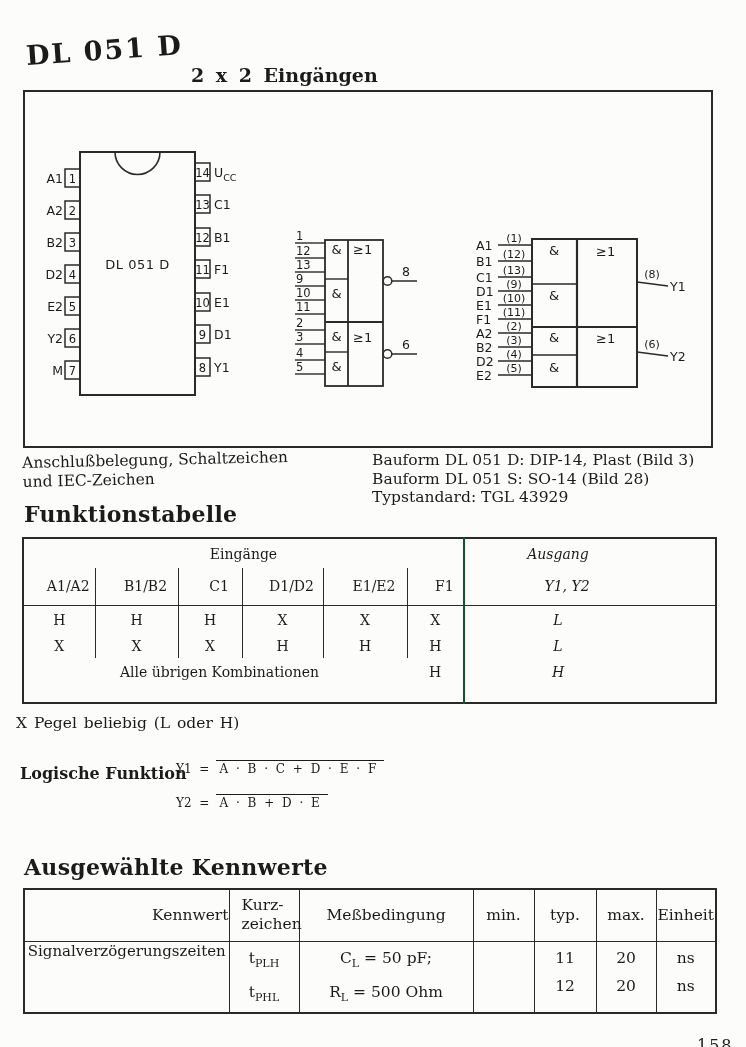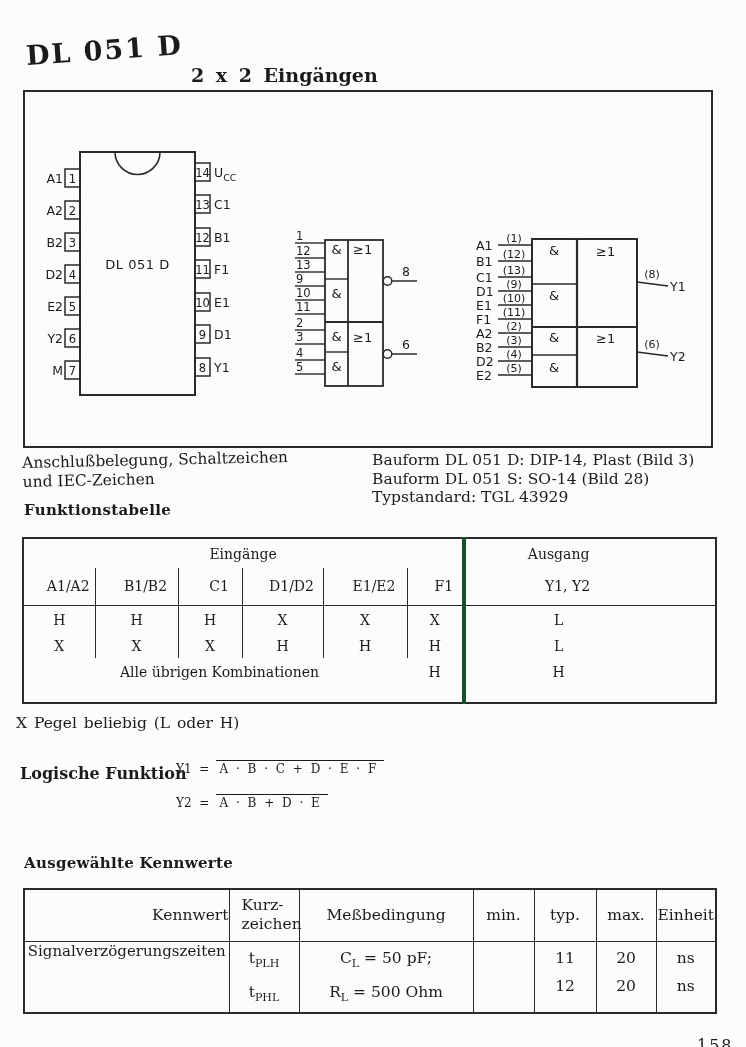--- a/index.html
+++ b/index.html
@@ -16,27 +16,27 @@
     letter-spacing: 2px; transform: rotate(-4deg); transform-origin: 0 50%;
     white-space: nowrap;
   }
   .sub1 { left: 191px; top: 36px; }
   .sub2 { left: 191px; top: 64px; }
   .subtitle { font-size: 19px; font-weight: bold; word-spacing: 5px; white-space: nowrap; }
   .figbox { left: 23px; top: 90px; width: 690px; height: 358px; border: 2px solid #2a2a2a; }
   .capL { left: 22px; top: 454px; font-size: 15.5px; line-height: 19px;
           transform: rotate(-1.3deg); transform-origin: 0 0; white-space: nowrap; }
   .capR { left: 372px; top: 451px; font-size: 15.5px; line-height: 18.5px; white-space: nowrap; }
-  .h1 { font-size: 15px; font-weight: bold; letter-spacing: 0.3px; white-space: nowrap; }
+  .h1 { font-size: 22px; font-weight: bold; letter-spacing: 0.3px; white-space: nowrap; }
   .hFunk { left: 24px; top: 501px; }
   .hKenn { left: 24px; top: 854px; }
   table { border-collapse: collapse; table-layout: fixed; }
   .ftable { left: 22px; top: 537px; width: 693px; font-size: 14px; border: 2px solid #2a2a2a; }
   .ftable th, .ftable td { font-weight: normal; text-align: center; padding: 0; }
-  .ftable .out { border-left: 4px solid #14532d; padding-right: 64px; }
+  .ftable .out { border-left: 2px solid #14532d; padding-right: 64px; font-style: italic; }
   .ftable .vln { border-left: 1.2px solid #2a2a2a; }
   .ftable tr.hd2 th { border-bottom: 1.6px solid #2a2a2a; padding-left: 18px; }
   .ftable tr.hd1 th { height: 30px; }
   .ftable tr.hd2 th { height: 37px; }
   .ftable tr.r1 td { height: 29px; }
   .ftable tr.r2 td { height: 24px; }
   .ftable tr.r3 td { height: 45px; vertical-align: top; padding-top: 6px; }
   .ftable .alle { text-align: center; padding-left: 8px; }
   .xnote { left: 16px; top: 714px; font-size: 15.5px; word-spacing: 2px; white-space: nowrap; }
   .lfLabel { left: 20px; top: 764px; font-size: 16px; font-weight: bold; white-space: nowrap; }

